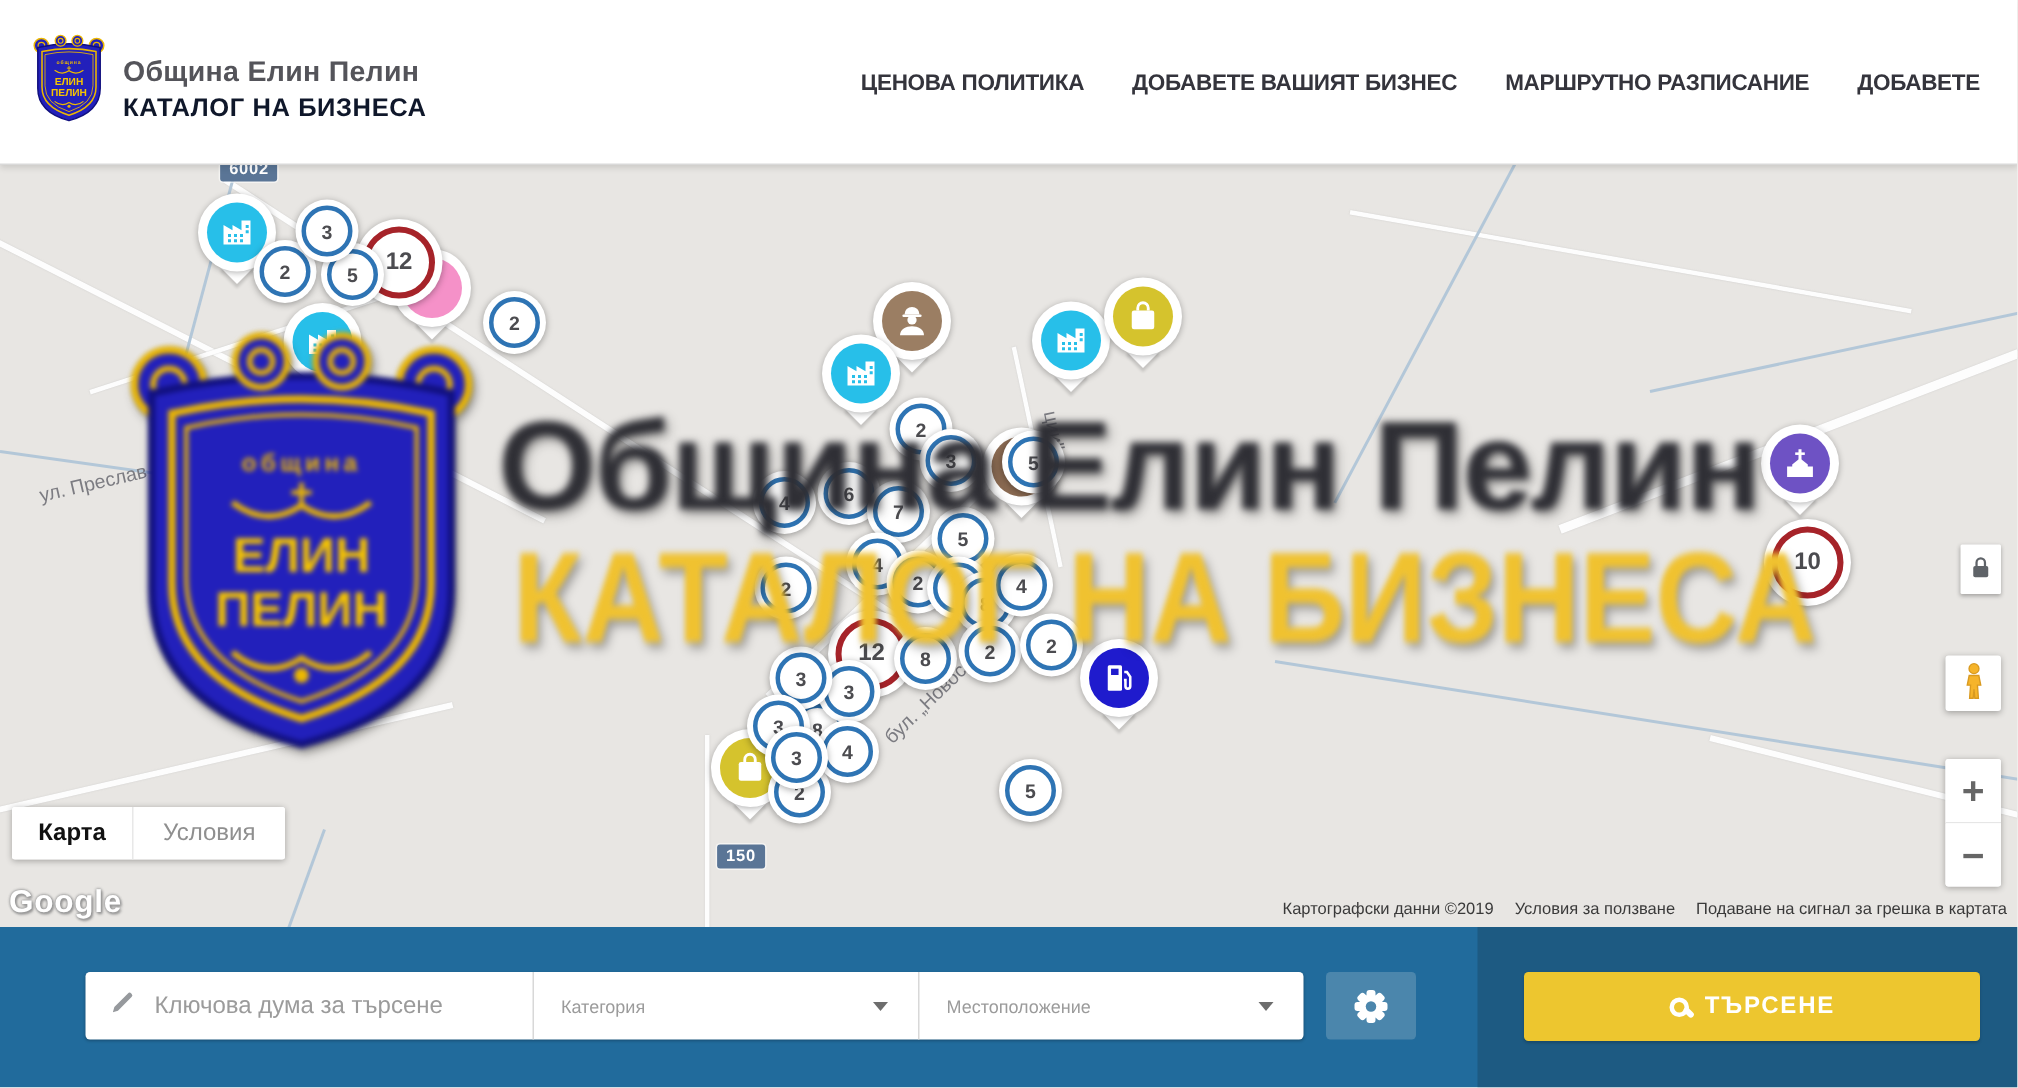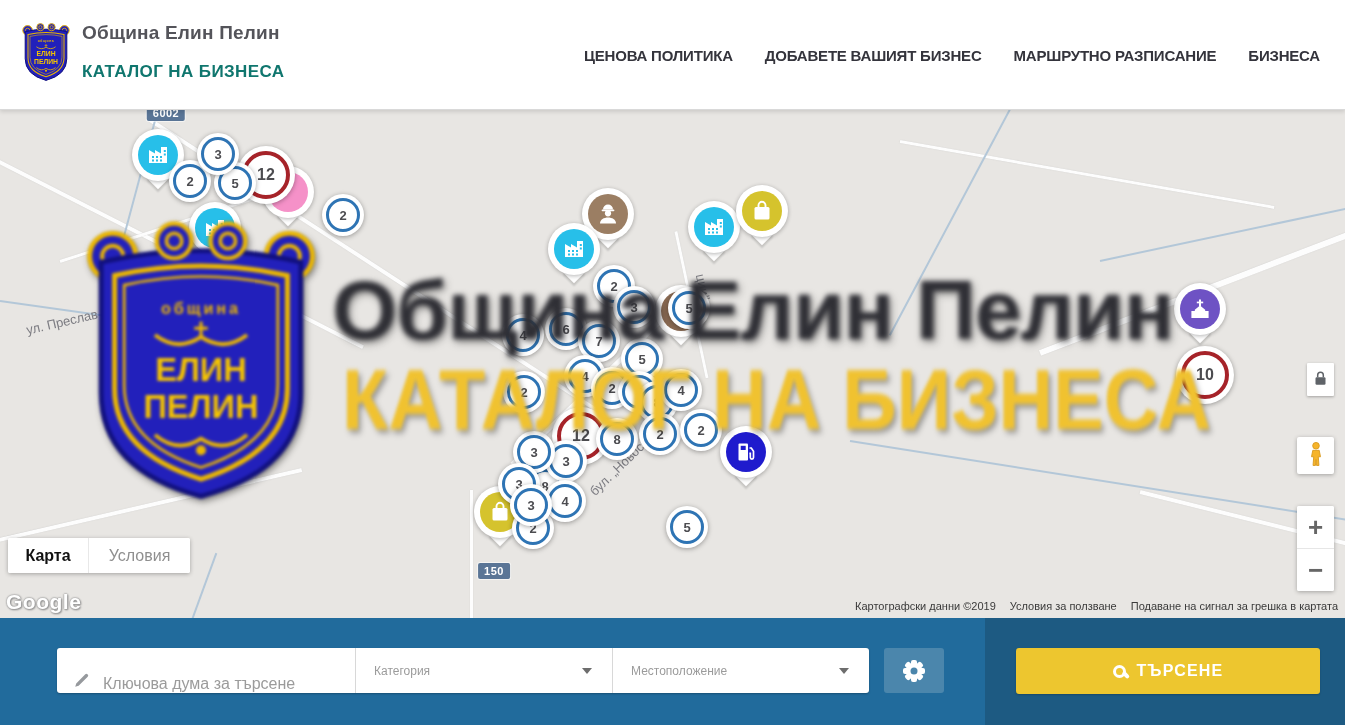--- a/index.html
+++ b/index.html
@@ -5,21 +5,21 @@
   * { margin:0; padding:0; box-sizing:border-box; }
   body { font-family:"Liberation Sans", sans-serif; background:#fff; }
   .page { position:relative; width:1345px; height:725px; overflow:hidden; background:#e8e6e3; }
 
   
   header { position:absolute; left:0; top:0; width:1345px; height:110px; background:#fff;
            border-bottom:1px solid #d9d9d9; box-shadow:0 2px 4px rgba(0,0,0,.12); z-index:30; }
   .brand { position:absolute; left:22px; top:22px; display:flex; align-items:flex-end; gap:12px; cursor:pointer; }
   .brand-emblem { width:48px; height:60px; }
   .brand-title { font-size:19px; font-weight:bold; color:#54545a; letter-spacing:.2px; }
-  .brand-subtitle { font-size:17px; font-weight:bold; color:#0f766e; letter-spacing:.4px; margin-top:18px; }
+  .brand-subtitle { font-size:17px; font-weight:bold; color:#0f172a; letter-spacing:.4px; margin-top:2px; }
   nav { position:absolute; right:25px; top:0; height:110px; display:flex; align-items:center; gap:32px; }
   nav a { font-size:15px; font-weight:bold; color:#34343c; text-decoration:none; letter-spacing:-.2px; cursor:pointer; }
 
   
   .map { position:absolute; left:0; top:110px; width:1345px; height:508px; background:#e8e6e3; overflow:hidden; }
   .road, .water { position:absolute; transform-origin:left center; }
   .road { background:#fdfdfd; box-shadow:0 0 1px rgba(180,180,180,.6); }
   .water { background:#b3c7d8; }
 
   .markers { position:absolute; inset:0; z-index:2; }
@@ -81,21 +81,21 @@
   .zoomctl button { flex:1; border:none; background:#fff; font-size:26px; font-weight:bold; color:#666;
                     cursor:pointer; font-family:inherit; line-height:1; }
   .zoomctl .zin { border-bottom:1px solid #e6e6e6; border-radius:2px 2px 0 0; }
   .zoomctl .zout { border-radius:0 0 2px 2px; }
 
   
   .searchbar { position:absolute; left:0; top:618px; width:1345px; height:107px; background:#216b9c; z-index:30; }
   .searchbar .darkzone { position:absolute; left:985px; top:0; width:360px; height:107px; background:#1d5a82; }
   .fieldgroup { position:absolute; left:57px; top:30px; width:812px; height:45px; background:#fff;
                 border-radius:3px; box-shadow:0 1px 2px rgba(0,0,0,.25); display:flex; align-items:stretch; }
-  .kw { display:flex; align-items:flex-end; width:298px; padding-left:16px; gap:12px; }
+  .kw { display:flex; align-items:center; width:298px; padding-left:16px; gap:12px; }
   .kw input { border:none; outline:none; flex:1; font-size:16px; font-family:inherit; color:#555; min-width:0; }
   .kw input::placeholder { color:#9b9b9b; }
   .selectbox { width:257px; border-left:1px solid #d8d8d8; display:flex; align-items:center;
                justify-content:space-between; padding:0 20px 0 18px; cursor:pointer; }
   .selectbox .sel-label { font-size:12px; color:#9b9b9b; }
   .arrow { width:0; height:0; border-left:5px solid transparent; border-right:5px solid transparent;
            border-top:6px solid #6d6d6d; }
   .gearbtn { position:absolute; left:884px; top:30px; width:60px; height:45px; background:#4b86ac; border:none;
              border-radius:3px; cursor:pointer; }
   .gear { position:relative; width:26px; height:26px; margin:0 auto; }
@@ -392,21 +392,21 @@
         </svg>
       <div>
         <div class="brand-title">Община Елин Пелин</div>
         <div class="brand-subtitle">КАТАЛОГ НА БИЗНЕСА</div>
       </div>
     </div>
     <nav>
       <a>ЦЕНОВА ПОЛИТИКА</a>
       <a>ДОБАВЕТЕ ВАШИЯТ БИЗНЕС</a>
       <a>МАРШРУТНО РАЗПИСАНИЕ</a>
-      <a>БИЗНЕСА</a>
+      <a>ДОБАВЕТЕ</a>
     </nav>
   </header>
 
   <div class="searchbar">
     <div class="darkzone"></div>
     <div class="fieldgroup">
       <div class="kw">
         <span>
           <svg width="18" height="18" viewBox="0 0 24 24">
               <path fill="#96999d" d="M3 21l1.3-4.5L16.4 4.4a2 2 0 0 1 2.9 0l.3.3a2 2 0 0 1 0 2.9L7.5 19.7z"></path>

